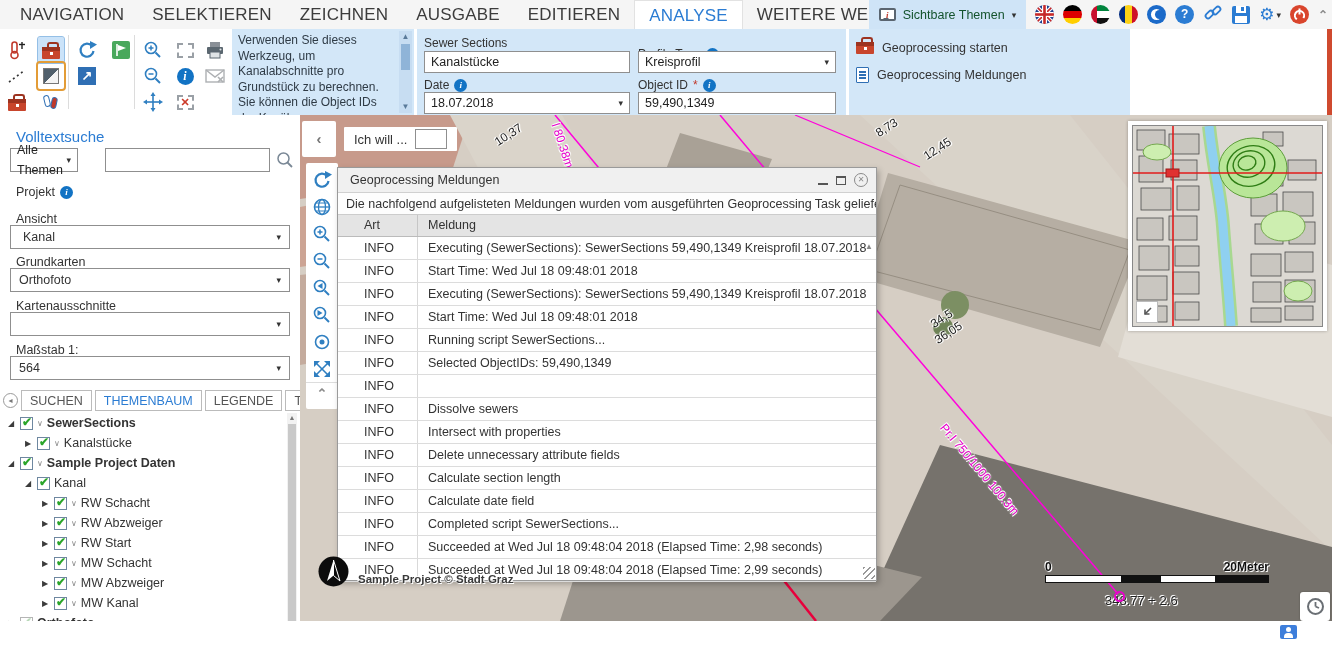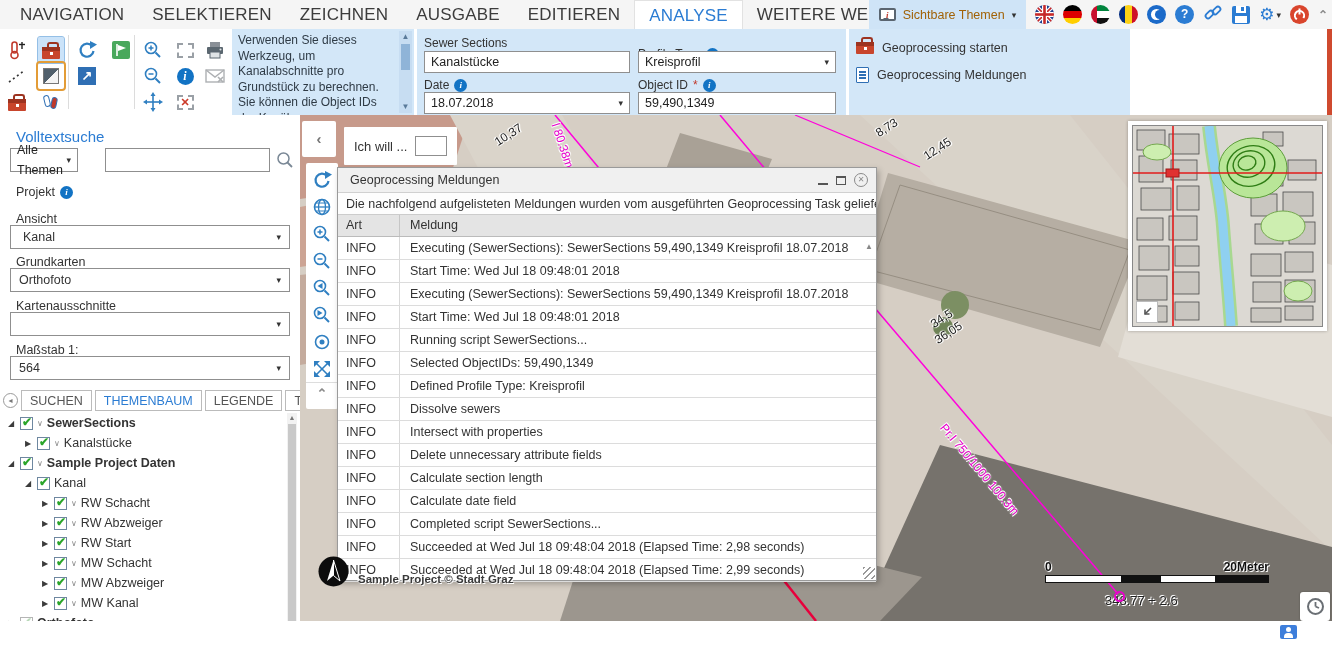--- a/index.html
+++ b/index.html
@@ -7,21 +7,21 @@
   .app { position:relative; width:1332px; height:646px; overflow:hidden;
          font-family:"Liberation Sans", sans-serif; background:#fff; color:#333; }
 
   
   .menubar { position:absolute; left:0; top:0; width:1332px; height:29px; background:#f5f5f5; }
   .menu-items { position:absolute; left:6px; top:0; height:29px; display:flex; }
   .menu-item { padding:0 14px; line-height:29px; font-size:17px; color:#3c3c3c; letter-spacing:.2px; cursor:default; }
   .menu-item.active { background:#fff; color:#2b7cd3; border:1px solid #e2e2e2; border-bottom:none; }
   .top-right { position:absolute; right:4px; top:0; height:29px; display:flex; align-items:center; gap:9px; }
   .themes-group { display:flex; align-items:center; gap:7px; background:#cfe4f7; height:29px; padding:0 10px; }
-  .themes-label { font-size:12.5px; color:#a16207; }
+  .themes-label { font-size:12.5px; color:#14532d; }
   .caret { font-size:9px; color:#333; }
   .bubble { position:relative; width:17px; height:13px; border:2px solid #5a6570; border-radius:2px; background:#fff;
             font:italic bold 9px "Liberation Serif",serif; color:#c0392b; text-align:center; line-height:10px; }
   .bubble:after { content:""; position:absolute; left:2px; bottom:-5px; border:3px solid transparent; border-top-color:#5a6570; }
   .cicon { width:19px; height:19px; border-radius:50%; overflow:hidden; position:relative; flex:0 0 auto; }
   .flag-row { display:flex; flex-direction:column; width:100%; height:100%; }
   .flag-col { display:flex; width:100%; height:100%; }
   .help-ic { background:#2b7cd3; color:#fff; font:bold 12px/19px "Liberation Sans",sans-serif; text-align:center; }
   .power-ic { background:#d9452c; }
   .gear-ic { color:#2b7cd3; font-size:17px; line-height:19px; }
@@ -93,42 +93,42 @@
   .tree-scroll .arr { display:block; height:10px; font-size:7px; color:#777; text-align:center; line-height:10px; }
   .tree-scroll .thumb { position:absolute; left:1px; top:11px; width:8px; height:198px; background:#c9c9c9; }
 
   
   .map { position:absolute; left:300px; top:115px; width:1032px; height:506px; overflow:hidden; background:#d3cbc1; }
   .map-label { position:absolute; font-size:12px; color:#1c1c1c; white-space:nowrap;
                text-shadow:0 0 2px #fff,0 0 2px #fff,1px 1px 0 #fff,-1px -1px 0 #fff; z-index:3; }
   .map-label.mag { color:#e800cc; }
   .collapse-btn { position:absolute; left:2px; top:6px; width:34px; height:36px; background:#fff; color:#777;
                   font-size:15px; font-weight:bold; text-align:center; line-height:36px; z-index:6; border-radius:2px; }
-  .iwill { position:absolute; left:44px; top:12px; height:38px; background:#fff; display:flex; align-items:center;
+  .iwill { position:absolute; left:44px; top:12px; height:24px; background:#fff; display:flex; align-items:center;
            gap:8px; padding:0 10px; z-index:6; font-size:13px; color:#333; border-radius:1px; }
   .iwill input { width:32px; height:20px; border:1px solid #8f8f8f; }
   .mtoolbar { position:absolute; left:6px; top:48px; width:32px; background:#fff; z-index:6; border-radius:2px;
               display:flex; flex-direction:column; align-items:center; padding:3px 0; }
   .mbtn { width:28px; height:27px; display:flex; align-items:center; justify-content:center; }
   .mtool-foot { border-top:1px solid #ddd; width:100%; text-align:center; color:#8a8a8a; font-weight:bold; font-size:13px; height:24px; line-height:22px; }
 
   
   .dialog { position:absolute; left:37px; top:52px; width:540px; height:414px; background:#fff; z-index:8;
             border:1px solid #9a9a9a; box-shadow:2px 3px 6px rgba(0,0,0,.25); }
   .dlg-title { height:25px; background:#f0f0f0; border-bottom:1px solid #d0d0d0; display:flex; align-items:center;
                padding:0 8px 0 12px; font-size:12.5px; color:#333; }
   .dlg-btns { margin-left:auto; display:flex; align-items:center; gap:8px; }
   .dbtn-min { width:10px; height:10px; border-bottom:2px solid #555; }
   .dbtn-max { width:10px; height:9px; border:1px solid #555; border-top:2.5px solid #555; }
   .dbtn-close { width:14px; height:14px; border:1.5px solid #8a8a8a; border-radius:50%; color:#8a8a8a;
                 font-size:8px; line-height:11px; text-align:center; }
   .dlg-sub { height:22px; border-bottom:1px solid #ccc; background:#fdfdfd; font-size:12.5px; color:#333;
              padding:0 8px; line-height:22px; white-space:nowrap; overflow:hidden; }
   .dlg-head { height:22px; background:#e4e4e4; border-bottom:1px solid #bbb; display:flex; font-size:12.5px; color:#333; }
-  .c-art { width:62px; padding-left:8px; border-right:1px solid #c6c6c6; line-height:21px; flex:0 0 auto; }
+  .c-art { width:62px; padding-left:8px; border-right:1px solid #c6c6c6; line-height:21px; flex:0 0 auto;margin-left:18px; }
   .c-msg { padding-left:10px; line-height:21px; flex:1; white-space:nowrap; overflow:hidden; }
   .msg-row { height:23px; display:flex; border-bottom:1px solid #dcdcdc; font-size:12.5px; color:#333; }
   .msg-row .c-art { border-right:1px solid #d9d9d9; line-height:22px; }
   .msg-row .c-msg { line-height:22px; }
   .dlg-scrollarr { position:absolute; right:3px; top:74px; font-size:8px; color:#888; }
   .dlg-resize { position:absolute; right:1px; bottom:1px; width:12px; height:12px;
                 background:repeating-linear-gradient(135deg,#999 0 1.5px,transparent 1.5px 4.5px); }
 
   
   .overview { position:absolute; left:828px; top:6px; width:199px; height:210px; background:#fff; z-index:5; padding:4px;
@@ -676,21 +676,20 @@
           <div class="msg-row">
             <span class="c-art">INFO</span>
             <span class="c-msg">Running script SewerSections...</span>
           </div>
           <div class="msg-row">
             <span class="c-art">INFO</span>
             <span class="c-msg">Selected ObjectIDs: 59,490,1349</span>
           </div>
           <div class="msg-row">
             <span class="c-art">INFO</span>
-            <span class="c-msg">Defined Profile Type: Kreisprofil</span>
           </div>
           <div class="msg-row">
             <span class="c-art">INFO</span>
             <span class="c-msg">Dissolve sewers</span>
           </div>
           <div class="msg-row">
             <span class="c-art">INFO</span>
             <span class="c-msg">Intersect with properties</span>
           </div>
           <div class="msg-row">

